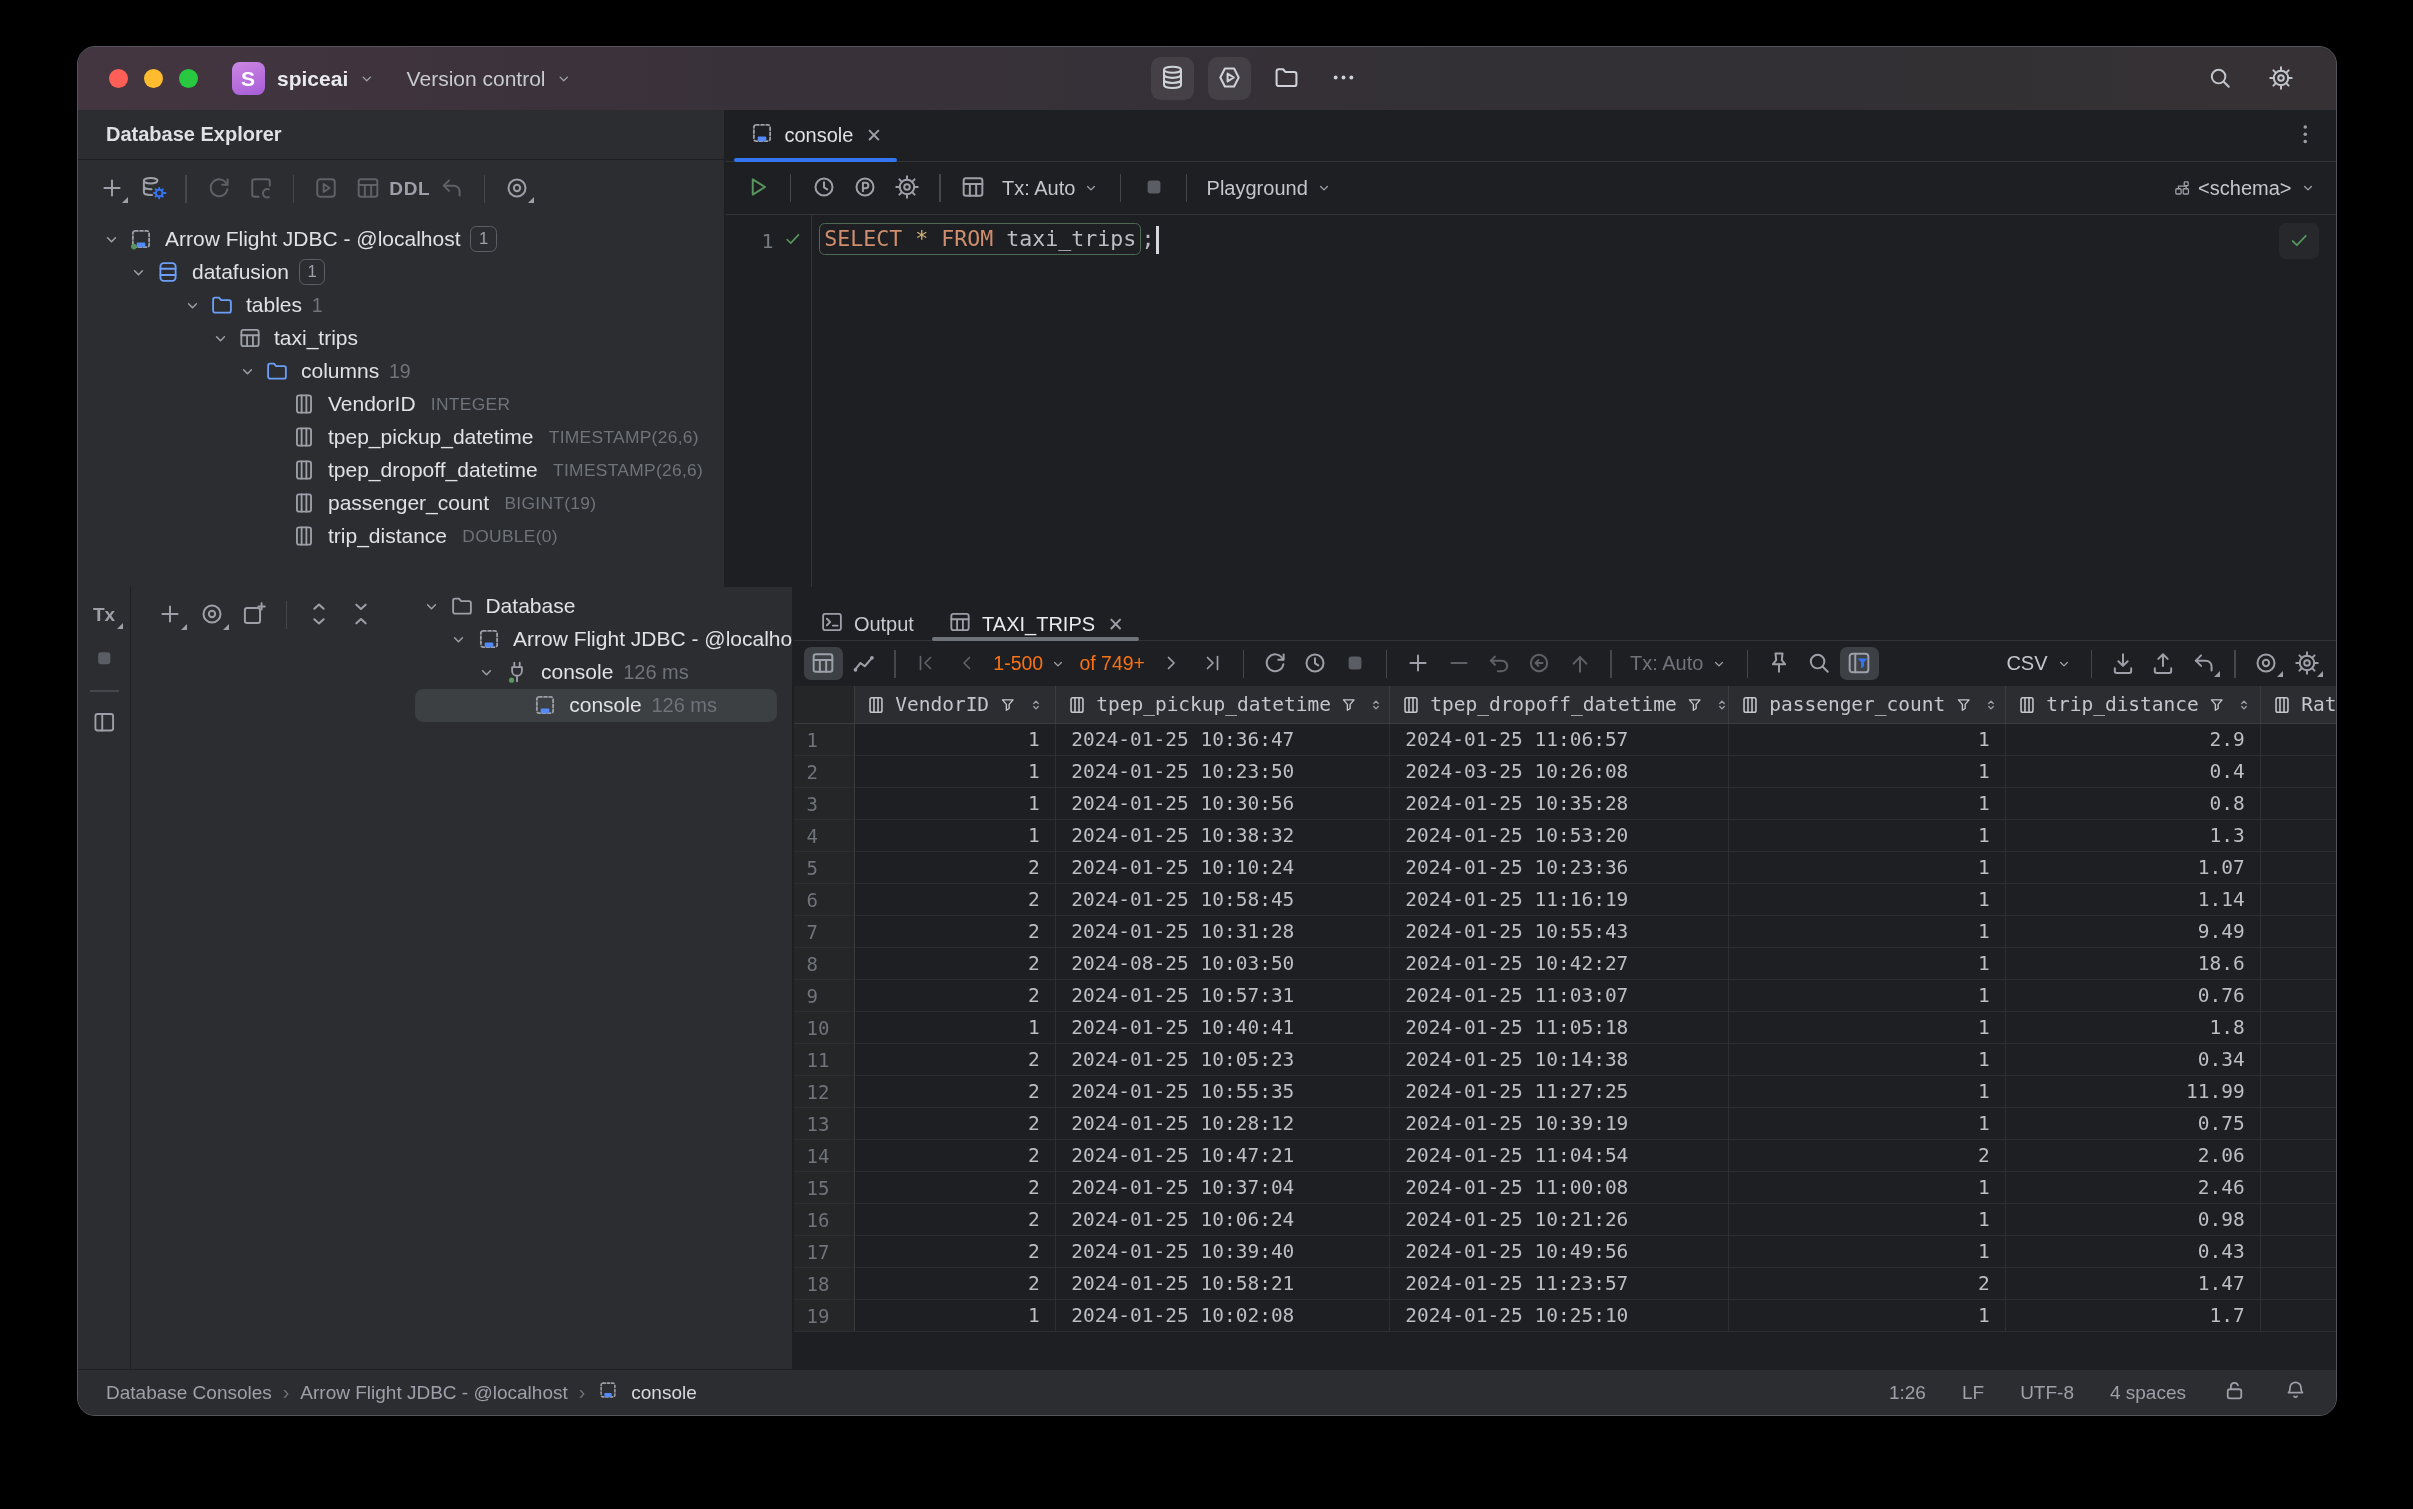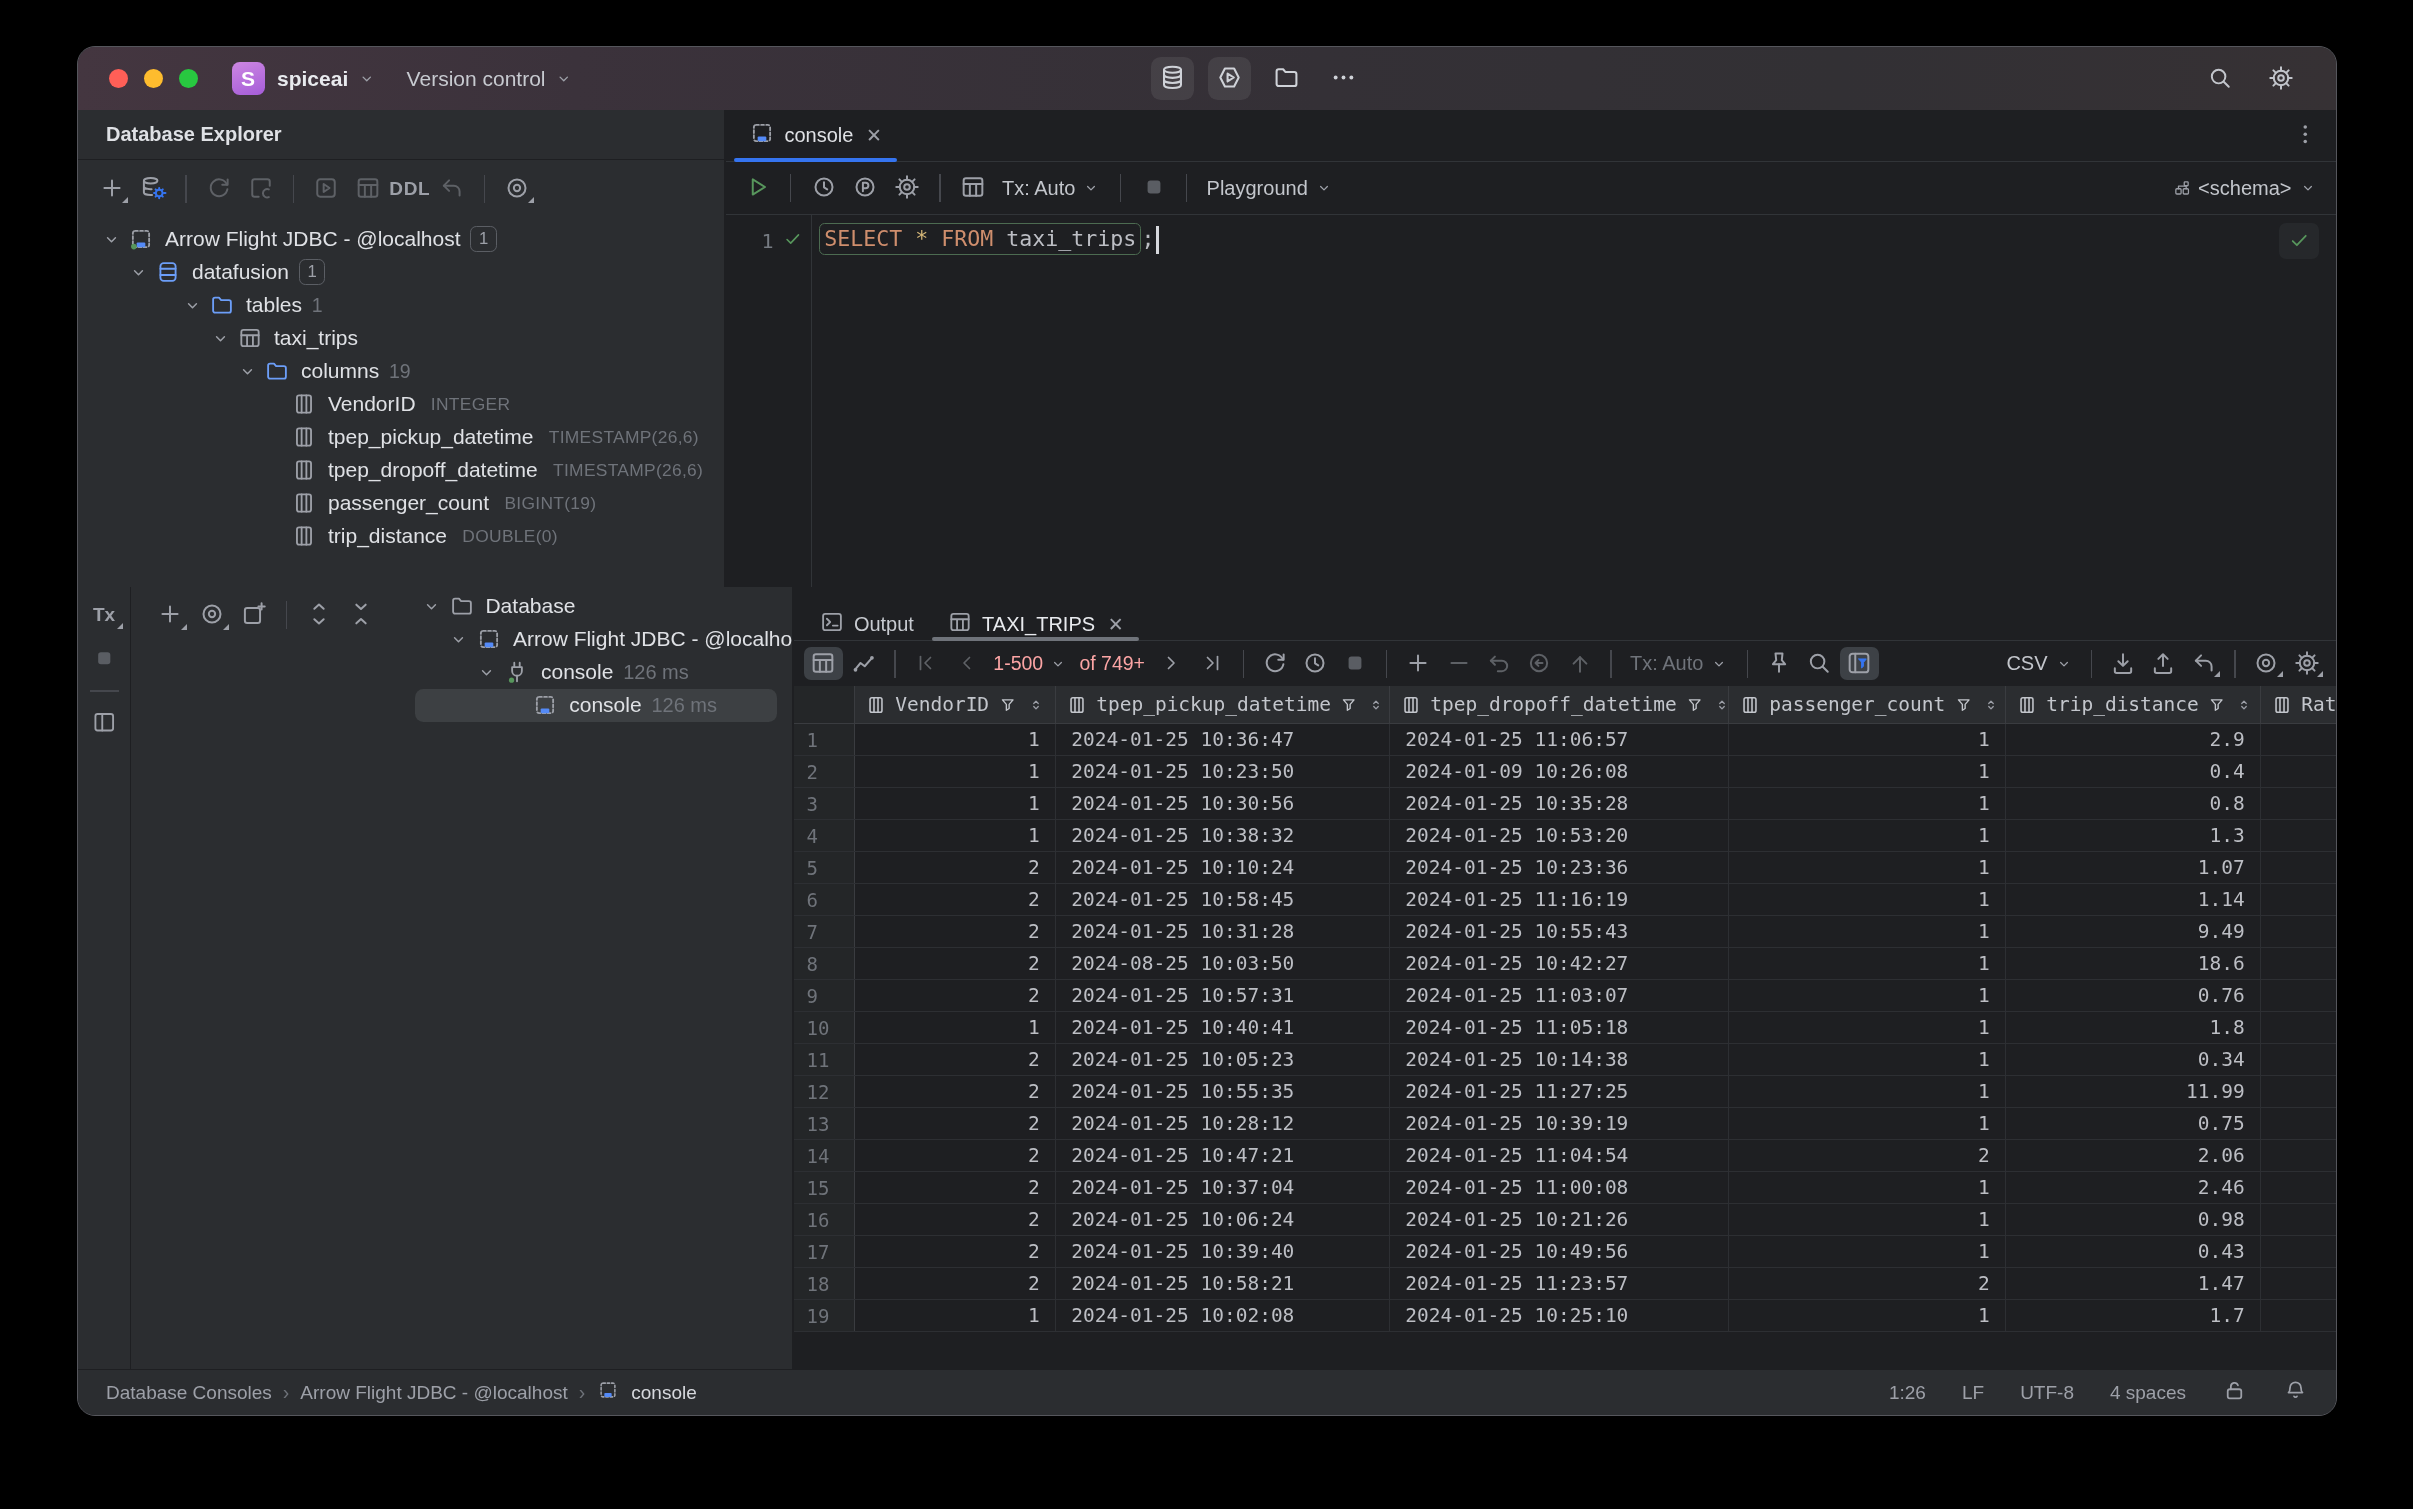--- a/index.html
+++ b/index.html
@@ -108,21 +108,21 @@
   .svc-tree .tree-row.selected{background:#3d4043;margin:0 15.3px;}
 
   
   .results{flex:1;display:flex;flex-direction:column;background:#1e1f22;overflow:hidden;}
   .res-tabs{height:54px;flex:none;display:flex;align-items:flex-end;border-bottom:1.4px solid #313438;padding-left:8.4px;}
   .res-tabs .tab{color:#c7cad0;}
   .res-tabs .tab.active{color:#e8eaee;}
   .res-tabs .tab .underline{background:#6f737a;}
   .res-toolbar{height:45px;flex:none;display:flex;align-items:center;padding:0 9.8px;gap:1.4px;}
   .res-toolbar .ibtn{height:33px;}
-  .pager{display:flex;align-items:center;gap:5.6px;font-size:19.5px;color:#fca5a5;padding:0 5.6px;white-space:nowrap;}
+  .pager{display:flex;align-items:center;gap:5.6px;font-size:19.5px;color:#f97316;padding:0 5.6px;white-space:nowrap;}
   .pager .tbchev svg{width:18px;height:18px;}
   .res-right{margin-left:auto;display:flex;align-items:center;gap:1.4px;}
 
   .grid{flex:1;overflow:hidden;font-family:"DejaVu Sans Mono",monospace;font-size:19.5px;color:#bcbec4;display:flex;flex-direction:column;}
   .grid-header{height:38px;flex:none;display:flex;background:#2b2d30;border-bottom:1.4px solid #3a3c40;}
   .hcell{display:flex;align-items:center;gap:8.4px;padding:0 9.8px;border-right:1.4px solid #3a3c40;color:#c3c6cc;
          overflow:hidden;white-space:nowrap;flex:none;font-size:19.5px;}
   .hcell .cicon{display:flex;color:#c3c6cc;}
   .hcell .cicon svg{width:22px;height:22px;}
   .hcell .funnel{display:flex;color:#c3c6cc;}
@@ -958,21 +958,21 @@
               <div class="gcell " style="width:334px">2024-01-25 10:36:47</div>
               <div class="gcell " style="width:339px">2024-01-25 11:06:57</div>
               <div class="gcell right" style="width:277px">1</div>
               <div class="gcell right" style="width:255px">2.9</div>
               <div class="gcell right" style="width:81px"></div>
             </div>
             <div class="grow">
               <div class="g-gutter">2</div>
               <div class="gcell right" style="width:201px">1</div>
               <div class="gcell " style="width:334px">2024-01-25 10:23:50</div>
-              <div class="gcell " style="width:339px">2024-01-09 10:26:08</div>
+              <div class="gcell " style="width:339px">2024-03-25 10:26:08</div>
               <div class="gcell right" style="width:277px">1</div>
               <div class="gcell right" style="width:255px">0.4</div>
               <div class="gcell right" style="width:81px"></div>
             </div>
             <div class="grow">
               <div class="g-gutter">3</div>
               <div class="gcell right" style="width:201px">1</div>
               <div class="gcell " style="width:334px">2024-01-25 10:30:56</div>
               <div class="gcell " style="width:339px">2024-01-25 10:35:28</div>
               <div class="gcell right" style="width:277px">1</div>

